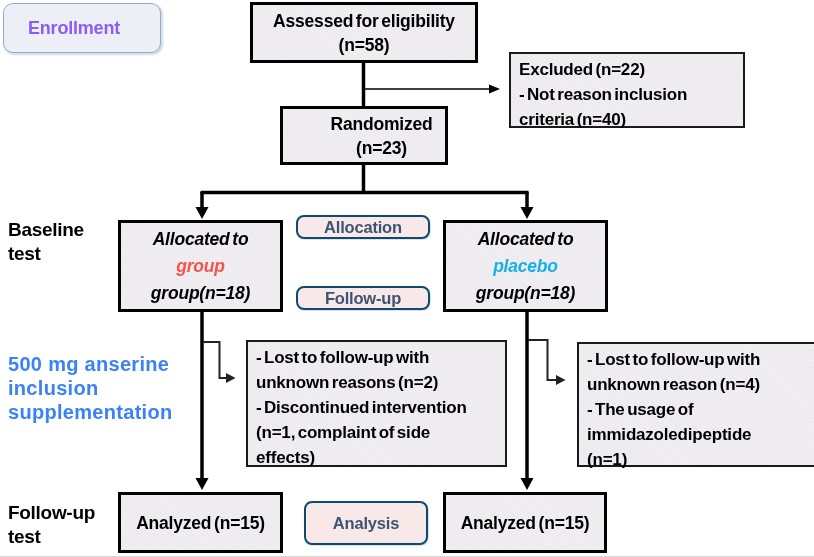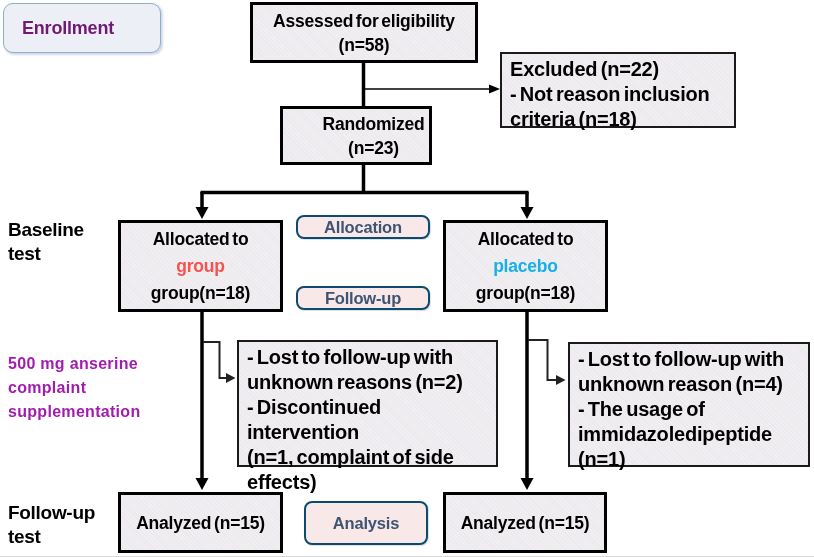--- a/index.html
+++ b/index.html
@@ -11,44 +11,44 @@
   .node{
     position:absolute;z-index:1;box-sizing:border-box;
     background:#f1eef2;
     background-image:repeating-linear-gradient(45deg, rgba(190,180,205,0.10) 0 1px, transparent 1px 3px);
     display:flex;flex-direction:column;align-items:center;justify-content:center;
     text-align:center;letter-spacing:-0.2px;word-spacing:-2px;
   }
   .thick{border:3.5px solid #000;}
   .thin{border:2px solid #1a1a1a;}
   .fs17{font-size:17.5px;line-height:24px;}
-  .fs15{font-size:20px;line-height:25px;}
+  .fs15{font-size:17px;line-height:25px;margin-left:9px;}
   .left-align{align-items:flex-start;text-align:left;padding:3px 8px 0 8px;justify-content:flex-start;}
   .stage-label{
     position:absolute;z-index:1;box-sizing:border-box;
     background:#f9e8e8;border:2px solid #0c4a6e;border-radius:8px;
     color:#3d5472;display:flex;align-items:center;justify-content:center;
     font-size:16.5px;letter-spacing:-0.2px;
     box-shadow:1px 1px 0 rgba(120,140,170,0.25);
   }
   #enrollment-box{
     position:absolute;z-index:1;box-sizing:border-box;left:3px;top:3px;width:158px;height:50px;
     background:#edeff6;border:1.5px solid #8fadd1;border-radius:10px;
-    color:#701a75;font-size:18px;display:flex;align-items:center;
-    padding-left:18px;letter-spacing:-0.2px;
+    color:#8b5cf6;font-size:18px;display:flex;align-items:center;
+    padding-left:24px;letter-spacing:-0.2px;
     box-shadow:1.5px 1.5px 2px rgba(130,150,180,0.35);
   }
   .side-note{position:absolute;z-index:1;font-size:19px;line-height:24px;letter-spacing:-0.3px;}
-  .side-note.red{color:#a21caf;font-size:16px;letter-spacing:0.3px;}
+  .side-note.red{color:#3b82f6;font-size:20px;letter-spacing:0.3px;}
   .hl-active{color:#f4534e;}
   .hl-placebo{color:#15b1e8;}
-  .allocline{line-height:27px;font-size:17.5px;}
+  .allocline{line-height:27px;font-size:17.5px;font-style:italic;}
   #bottom-rule{position:absolute;left:0;right:0;bottom:0;height:1px;background:#d8d8d8;z-index:2;}
   #assessed-box{left:250px;top:2px;width:228px;height:61px;}
-  #randomized-box{left:280px;top:106px;width:152px;height:59px;padding-left:35px;}
+  #randomized-box{left:280px;top:106px;width:168px;height:59px;padding-left:35px;}
   #excluded-box{left:500px;top:52px;width:236px;height:76px;}
   #active-box{left:118px;top:220px;width:165px;height:92px;}
   #placebo-box{left:443px;top:220px;width:165px;height:92px;}
   #lost-active-box{left:237px;top:340px;width:261px;height:127px;}
   #lost-placebo-box{left:568px;top:342px;width:242px;height:125px;}
   #analyzed-active-box{left:118px;top:492px;width:165px;height:61px;}
   #analyzed-placebo-box{left:443px;top:492px;width:164px;height:61px;}
   #allocation-label{left:296px;top:215px;width:134px;height:24px;}
   #followup-label{left:296px;top:286px;width:134px;height:24px;}
   #analysis-label{left:304px;top:501px;width:124px;height:44px;}
@@ -101,37 +101,37 @@
   <div id="analysis-label" class="stage-label">
     <span>Analysis</span>
   </div>
 
   <div id="baseline-note" class="side-note">
     <div>Baseline</div>
     <div>test</div>
   </div>
   <div id="intervention-note" class="side-note red">
     <div>500 mg anserine</div>
-    <div>complaint</div>
+    <div>inclusion</div>
     <div>supplementation</div>
   </div>
   <div id="followup-test-note" class="side-note">
     <div>Follow-up</div>
     <div>test</div>
   </div>
 
   <div id="assessed-box" class="node thick fs17">
     <div>Assessed for eligibility</div>
     <div>(n=58)</div>
   </div>
 
   <div id="excluded-box" class="node thin fs15 left-align">
     <div>Excluded (n=22)</div>
     <div>- Not reason inclusion</div>
-    <div>criteria (n=18)</div>
+    <div>criteria (n=40)</div>
   </div>
 
   <div id="randomized-box" class="node thick fs17">
     <div>Randomized</div>
     <div>(n=23)</div>
   </div>
 
   <div id="active-box" class="node thick">
     <div class="allocline">Allocated to</div>
     <div class="allocline hl-active">group</div>

